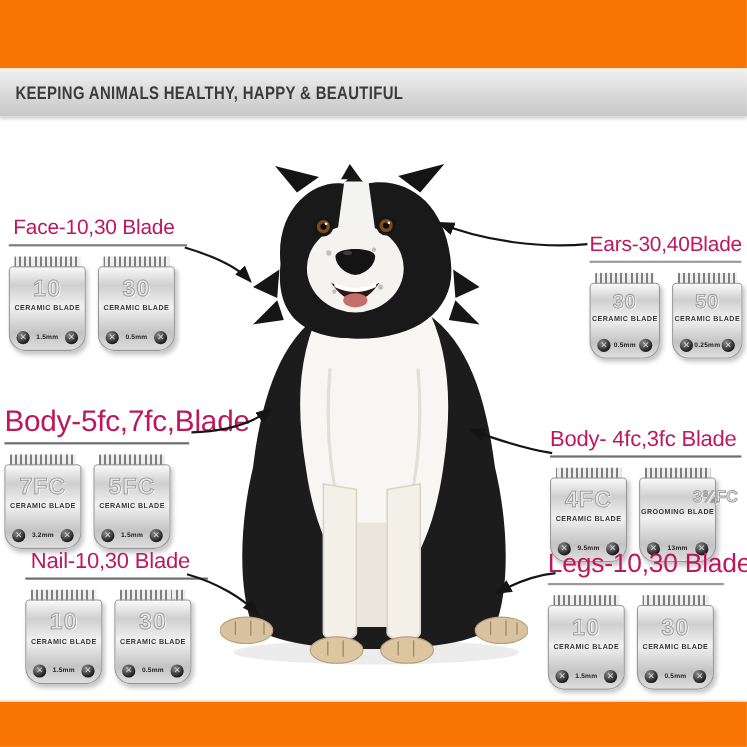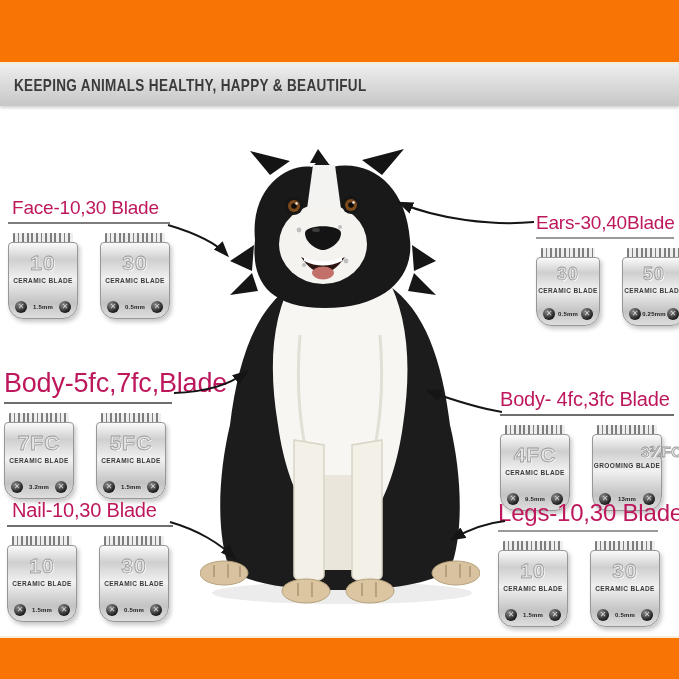--- a/index.html
+++ b/index.html
@@ -19,31 +19,31 @@
           background:linear-gradient(180deg,#efefef 0%,#dcdcdc 45%,#c7c7c7 100%);
           box-shadow:0 2px 3px rgba(0,0,0,.18);
           display:flex;align-items:center;}
   #banner-text{font-size:16.5px;font-weight:bold;color:#3b3b3b;letter-spacing:.4px;
           white-space:nowrap;transform:scaleX(.82);transform-origin:left center;margin-left:14px;}
 
   
   .section{position:absolute;z-index:4;}
   .sec-title{font-weight:normal;color:#be185d;white-space:nowrap;letter-spacing:-.2px;}
   .sec-underline{height:2px;background:#7d7d7d;margin-top:3px;}
-  .blade-row{display:flex;gap:22px;margin-top:9px;}
+  .blade-row{display:flex;gap:11px;margin-top:9px;}
 
   #sec-face{left:8px;top:197px;}    #sec-face .sec-title{font-size:19px;margin-left:4px;}
   #sec-face .sec-underline{width:162px;}
   #sec-ears{left:536px;top:212px;}  #sec-ears .sec-title{font-size:19px;}
   #sec-ears .sec-underline{width:138px;background:#9a9a9a;}
   #sec-body-left{left:4px;top:368px;}  #sec-body-left .sec-title{font-size:27px;}
   #sec-body-left .sec-underline{width:168px;background:#6e6e6e;}
   #sec-body-right{left:500px;top:388px;} #sec-body-right .sec-title{font-size:20px;}
   #sec-body-right .sec-underline{width:174px;background:#6e6e6e;}
-  #sec-nail{left:7px;top:499px;}    #sec-nail .sec-title{font-size:20px;margin-left:5px;}
+  #sec-nail{left:23px;top:499px;}    #sec-nail .sec-title{font-size:20px;margin-left:5px;}
   #sec-nail .sec-underline{width:166px;background:#6e6e6e;}
   #sec-legs{left:498px;top:499px;}  #sec-legs .sec-title{font-size:24px;}
   #sec-legs .sec-underline{width:160px;background:#9a9a9a;}
 
   
   .blade{position:relative;width:70px;height:84px;padding-top:9px;box-sizing:border-box;}
   .blade.sm{width:64px;height:76px;}
   .teeth{position:absolute;top:0;left:5px;right:5px;height:10px;
          background:repeating-linear-gradient(90deg,#7e7e7e 0 1.8px,#eeeeee 1.8px 4.6px);
          border-bottom:2.5px solid #8c8c8c;border-radius:1px;}

